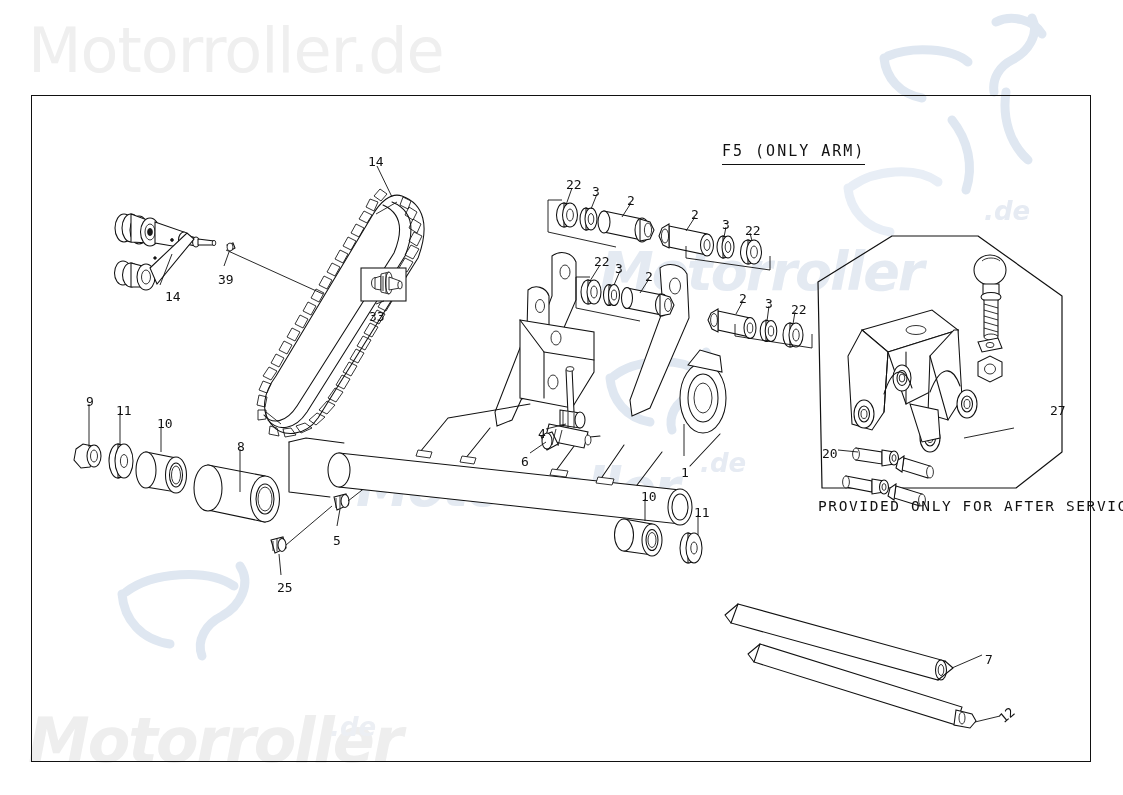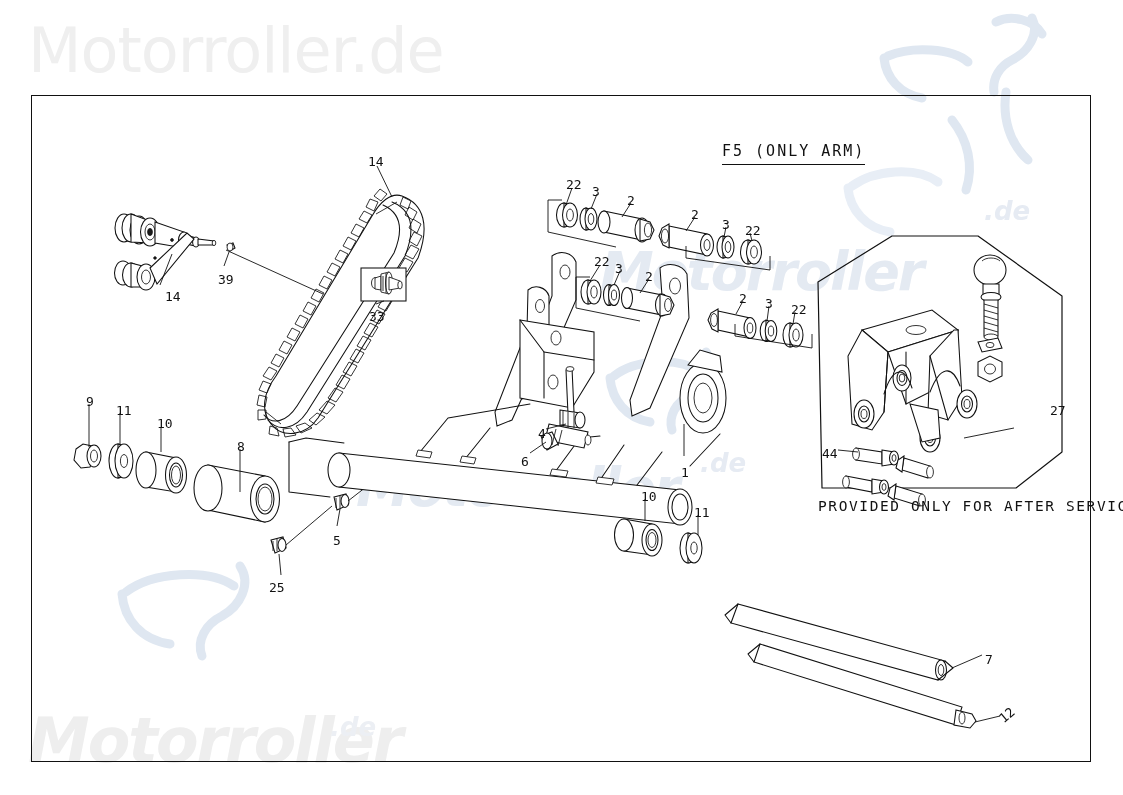--- a/index.html
+++ b/index.html
@@ -533,37 +533,37 @@
   <div id="callouts">
       <div class="lbl" style="left: 368px; top: 155px;">14</div>
       <div class="lbl" style="left: 218px; top: 273px;">39</div>
       <div class="lbl" style="left: 165px; top: 290px;">14</div>
       <div class="lbl" style="left: 369px; top: 310px;">33</div>
       <div class="lbl" style="left: 86px; top: 395px;">9</div>
       <div class="lbl" style="left: 116px; top: 404px;">11</div>
       <div class="lbl" style="left: 157px; top: 417px;">10</div>
       <div class="lbl" style="left: 237px; top: 440px;">8</div>
       <div class="lbl" style="left: 333px; top: 534px;">5</div>
-      <div class="lbl" style="left: 269px; top: 581px;">25</div>
+      <div class="lbl" style="left: 277px; top: 581px;">25</div>
       <div class="lbl" style="left: 566px; top: 178px;">22</div>
       <div class="lbl" style="left: 592px; top: 185px;">3</div>
       <div class="lbl" style="left: 627px; top: 194px;">2</div>
       <div class="lbl" style="left: 691px; top: 208px;">2</div>
       <div class="lbl" style="left: 722px; top: 218px;">3</div>
       <div class="lbl" style="left: 745px; top: 224px;">22</div>
       <div class="lbl" style="left: 594px; top: 255px;">22</div>
       <div class="lbl" style="left: 615px; top: 262px;">3</div>
       <div class="lbl" style="left: 645px; top: 270px;">2</div>
       <div class="lbl" style="left: 739px; top: 292px;">2</div>
       <div class="lbl" style="left: 765px; top: 297px;">3</div>
       <div class="lbl" style="left: 791px; top: 303px;">22</div>
       <div class="lbl" style="left: 538px; top: 427px;">4</div>
       <div class="lbl" style="left: 521px; top: 455px;">6</div>
       <div class="lbl" style="left: 681px; top: 466px;">1</div>
       <div class="lbl" style="left: 641px; top: 490px;">10</div>
       <div class="lbl" style="left: 694px; top: 506px;">11</div>
       <div class="lbl" style="left: 1018px; top: 404px; margin-left: 32px;">27</div>
-      <div class="lbl" style="left: 822px; top: 447px;">44</div>
+      <div class="lbl" style="left: 822px; top: 447px;">20</div>
       <div class="lbl" style="left: 985px; top: 653px;">7</div>
       <div class="lbl lbl-rot" style="left: 1005px; top: 712px;">12</div>
     </div>
 
 </div>
 
 </body></html>

